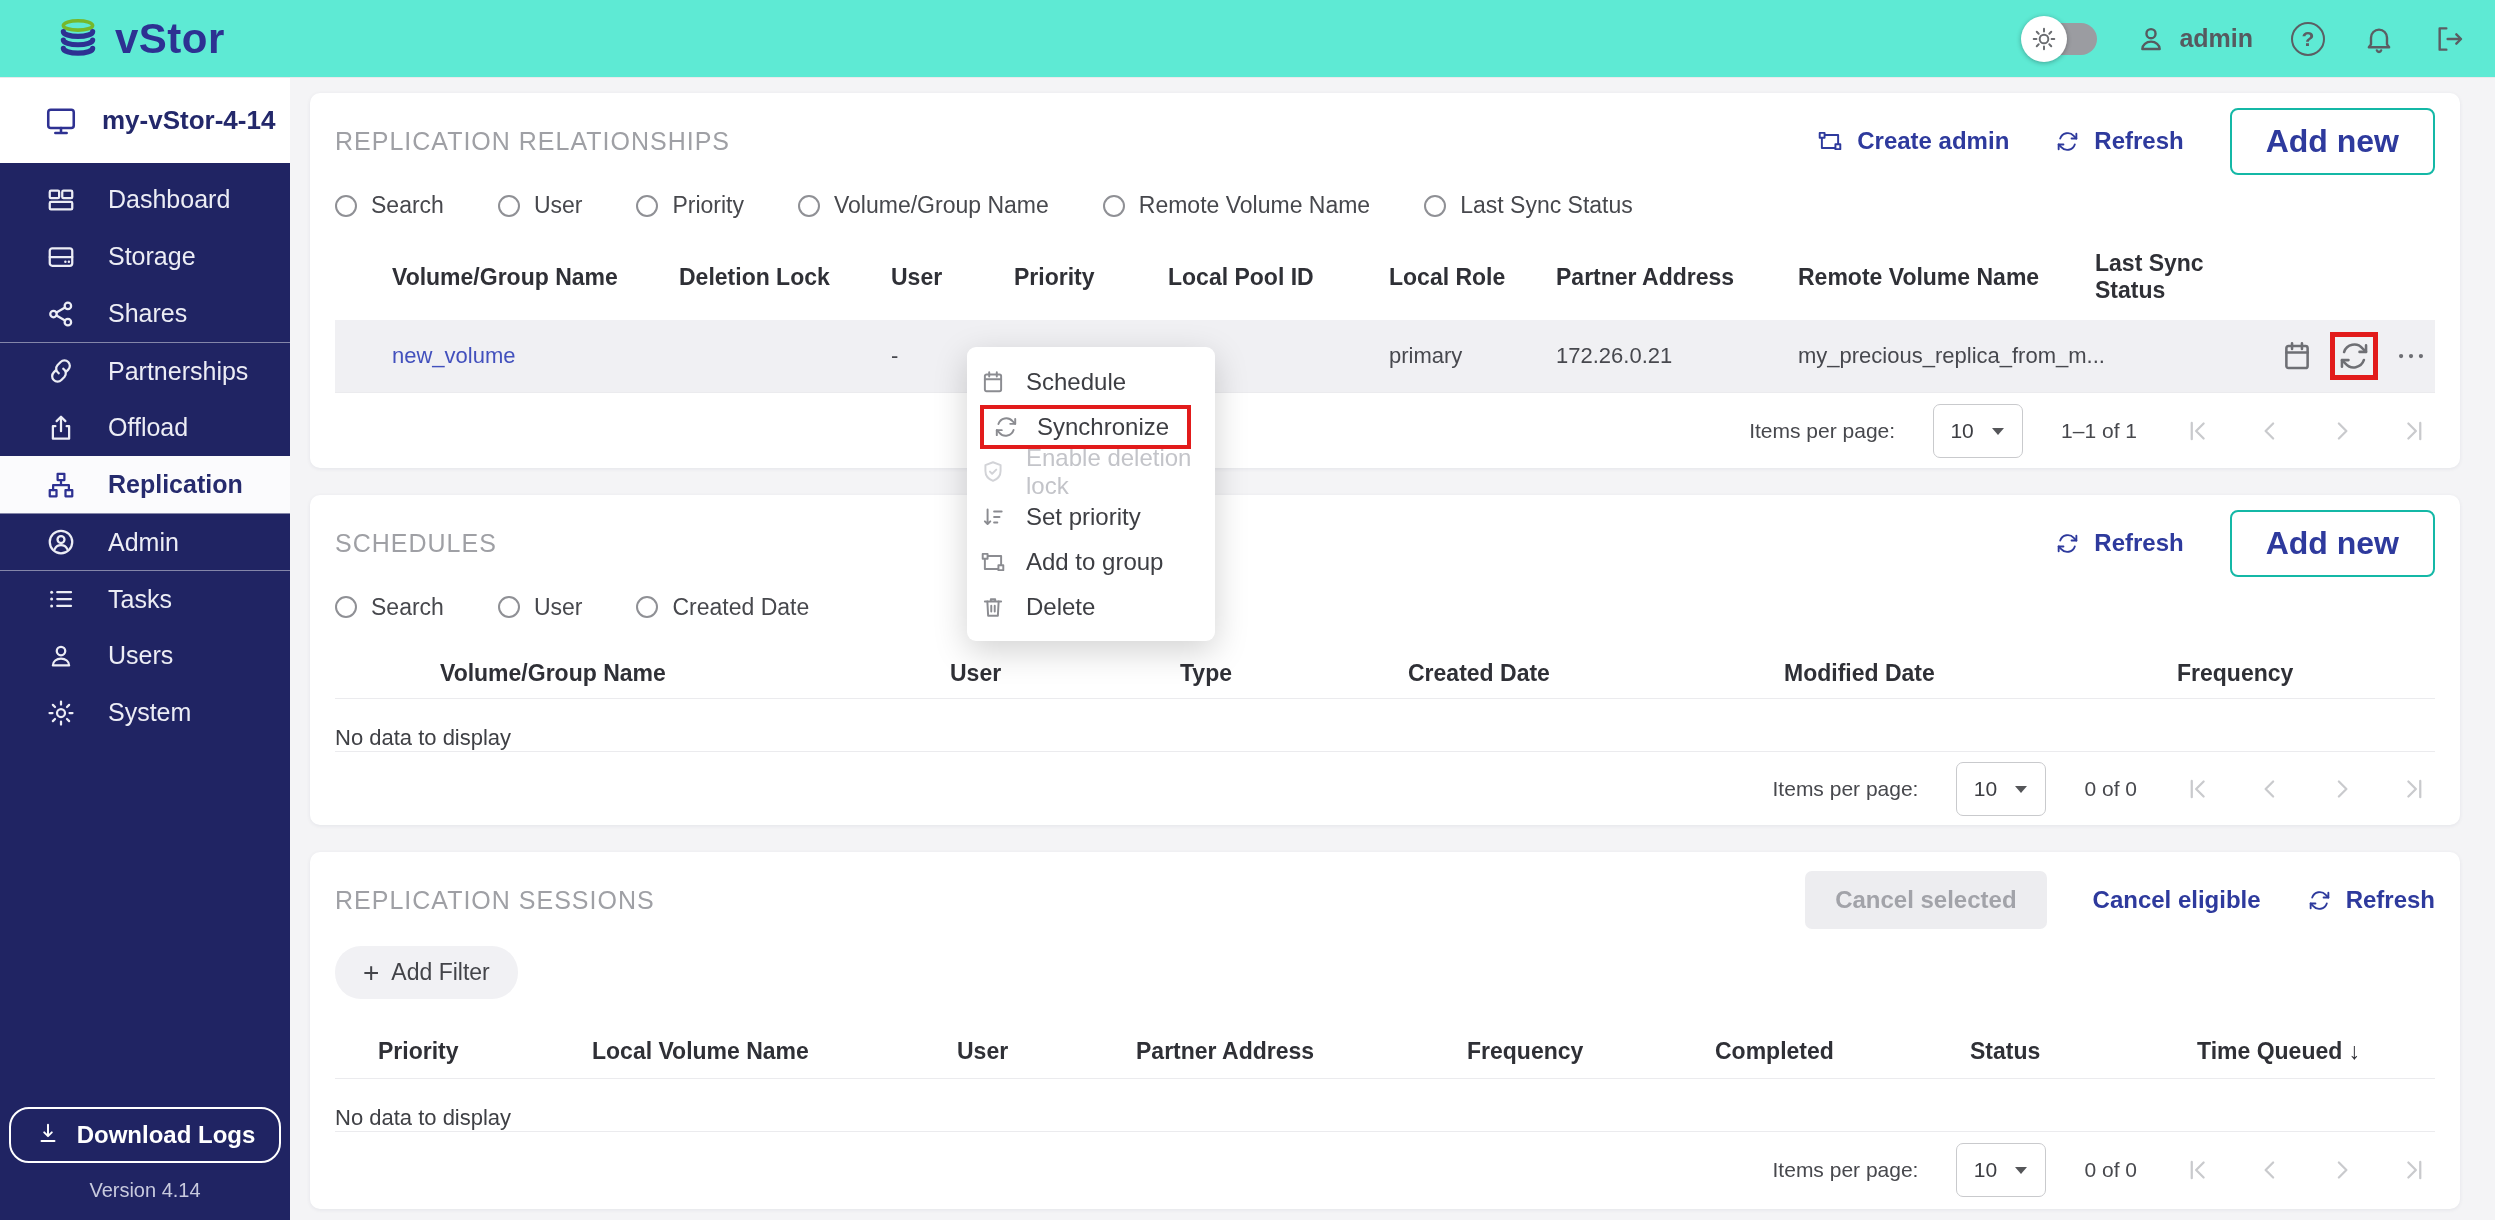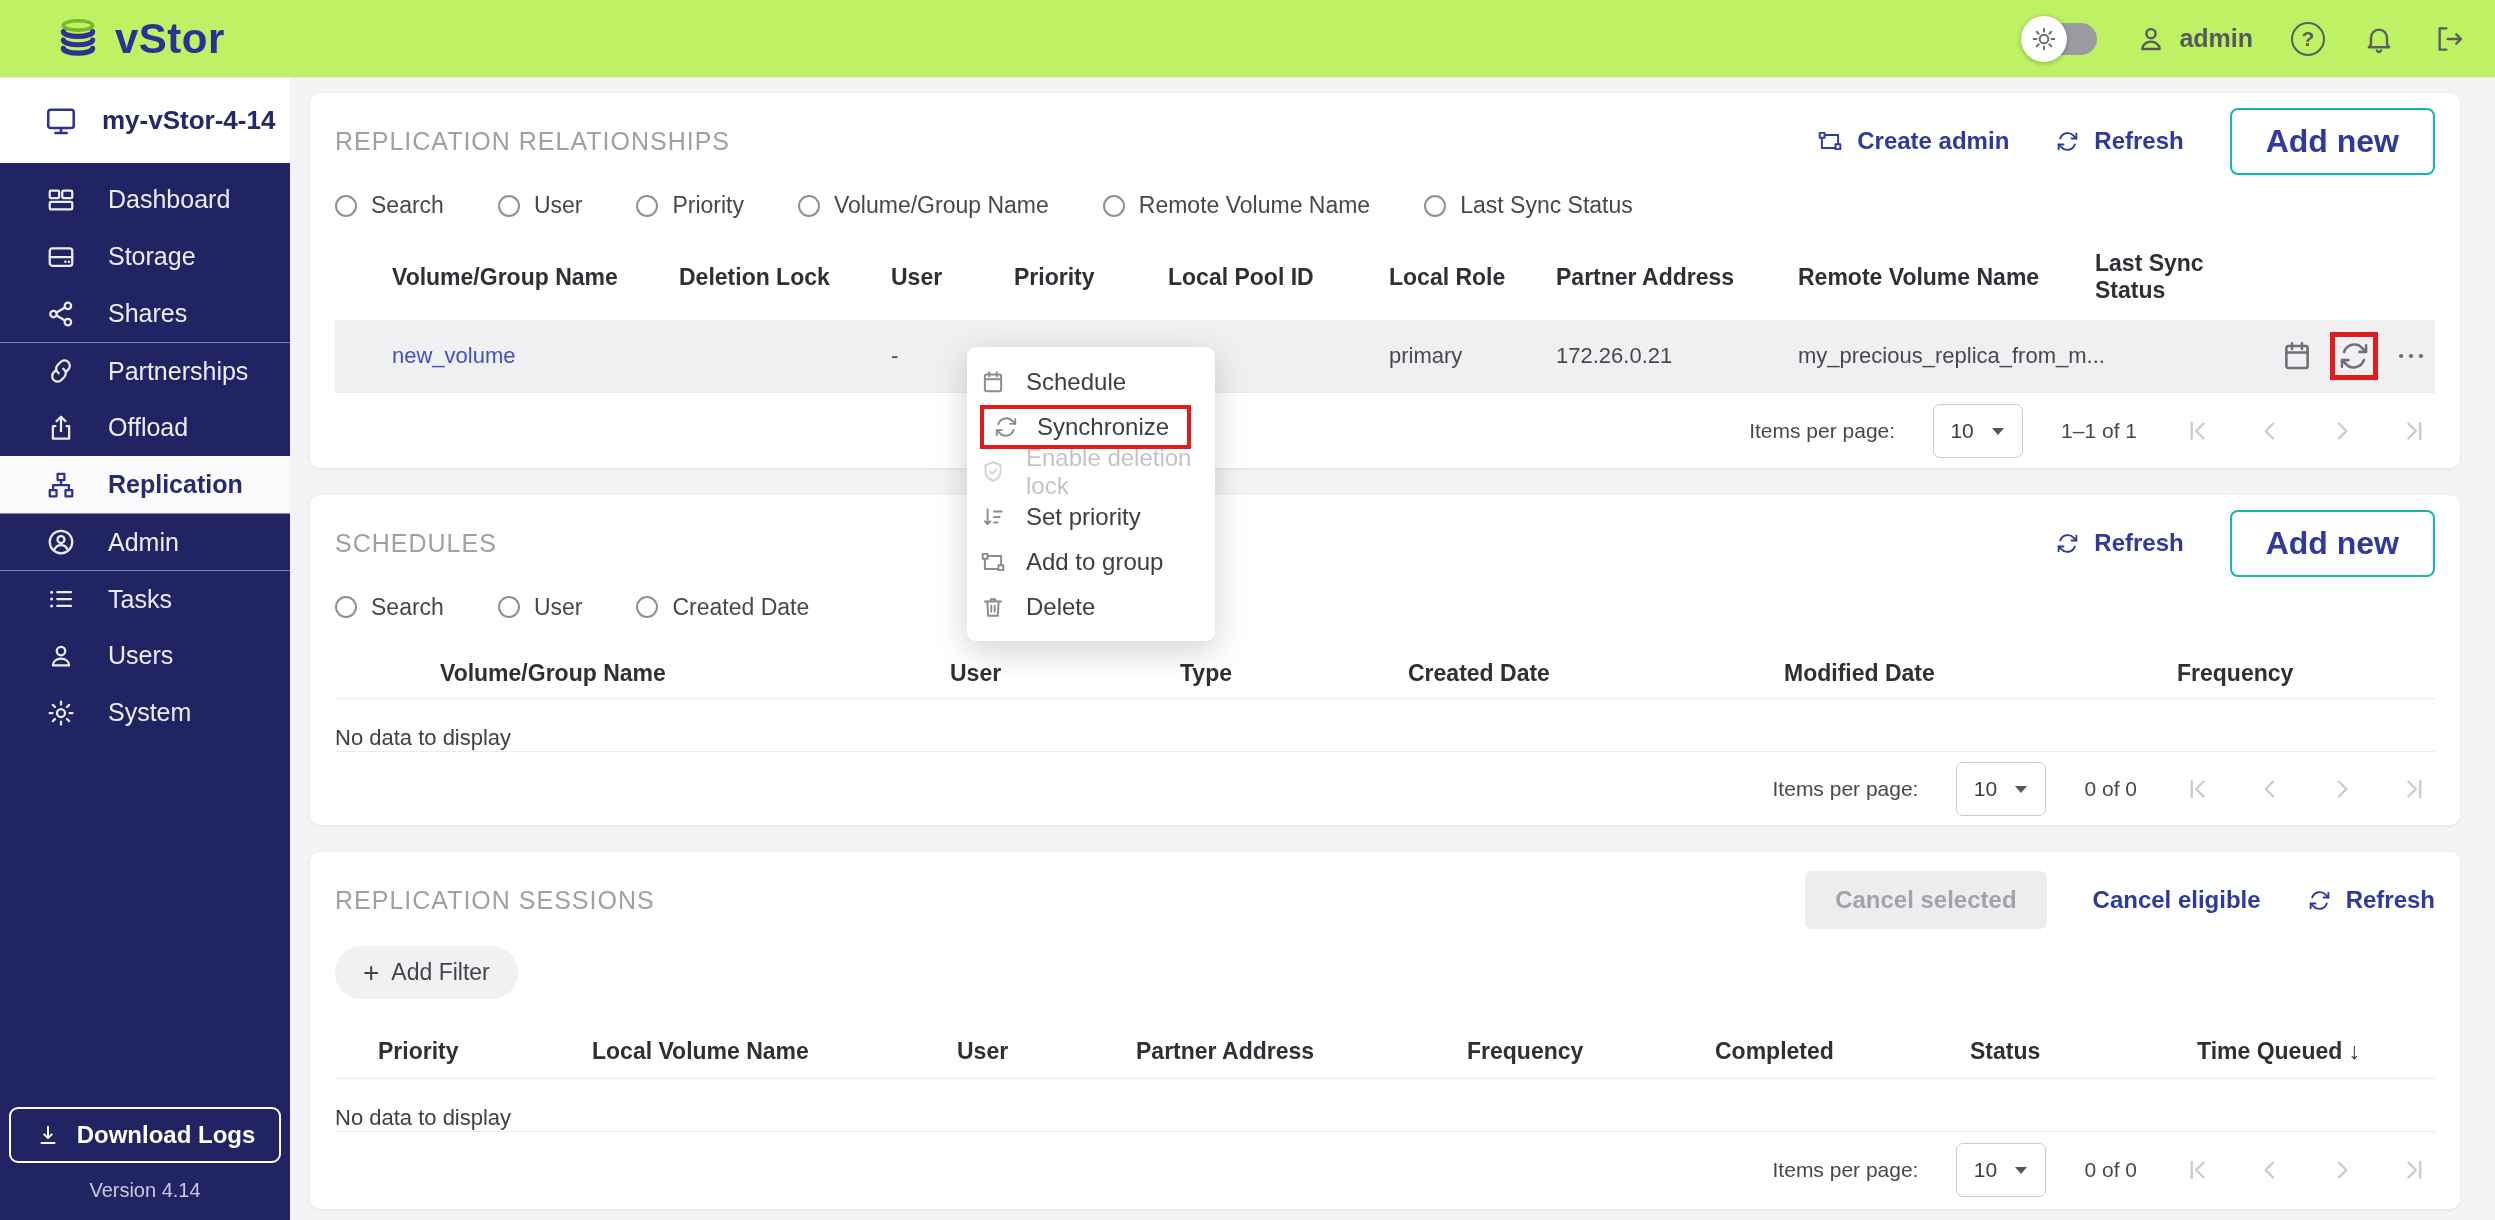--- a/index.html
+++ b/index.html
@@ -4,21 +4,21 @@
 <style>
   * { margin:0; padding:0; box-sizing:border-box; }
   html,body { width:2495px; height:1220px; }
   body { font-family:"Liberation Sans","DejaVu Sans",sans-serif; background:#f4f4f6; overflow:hidden; }
   .app { position:relative; width:2495px; height:1220px; }
 
   svg.ic { fill:none; stroke:currentColor; stroke-width:1.8; stroke-linecap:round; stroke-linejoin:round; display:block; }
   svg.ic .f { fill:currentColor; stroke:none; }
 
   
-  .topbar { position:absolute; top:0; left:0; width:2495px; height:78px; background:#bef264;
+  .topbar { position:absolute; top:0; left:0; width:2495px; height:78px; background:#5eead4;
             border-bottom:1px solid #e9e9ec; display:flex; align-items:center; justify-content:space-between;
             padding:0 30px 0 55px; z-index:5; }
   .brand { display:flex; align-items:center; gap:14px; }
   .brand-name { font-size:42px; font-weight:bold; color:#2d3192; letter-spacing:0.5px; }
   .top-right { display:flex; align-items:center; gap:38px; color:#5b5e63; }
   .toggle { width:68px; height:32px; border-radius:16px; background:#9b9ca1; position:relative; cursor:pointer; }
   .toggle .knob { position:absolute; left:-8px; top:-7px; width:46px; height:46px; border-radius:50%;
                   background:#ffffff; box-shadow:0 1px 5px rgba(0,0,0,.3); display:flex; align-items:center; justify-content:center; color:#6a6c70; }
   .user-chip { display:flex; align-items:center; gap:12px; font-size:25px; font-weight:bold; color:#565a5f; }
   .help-badge { width:34px; height:34px; border-radius:50%; border:2.5px solid #5b5e63; display:flex;
@@ -31,21 +31,21 @@
                 color:#23286b; font-size:26px; font-weight:bold; }
   .server-row svg { color:#2e3192; }
   .nav { margin-top:8px; }
   .nav-item { height:57px; display:flex; align-items:center; gap:32px; padding-left:46px;
               color:#ecedf5; font-size:25px; cursor:pointer; }
   .nav-item .nicon { width:30px; display:flex; }
   .nav-item.sep-top { border-top:1px solid rgba(255,255,255,.45); }
   .nav-item.active { background:#fbfbfd; color:#262b6e; font-weight:bold; }
   .nav-item.active .nicon { color:#2e3192; }
   .side-bottom { margin-top:auto; padding-bottom:18px; display:flex; flex-direction:column; align-items:center; }
-  .dl-btn { display:flex; align-items:flex-end; gap:16px; border:2px solid #ffffff; border-radius:9px;
+  .dl-btn { display:flex; align-items:flex-start; gap:16px; border:2px solid #ffffff; border-radius:20px;
             background:transparent; color:#ffffff; font-size:24px; font-weight:bold; font-family:inherit;
             padding:12px 24px; cursor:pointer; }
   .version { margin-top:16px; color:#c8cade; font-size:20px; }
 
   
   .main { position:absolute; top:78px; left:290px; width:2205px; height:1142px; padding:15px 35px 10px 20px; }
   .card { background:#ffffff; border-radius:10px; box-shadow:0 1px 4px rgba(20,24,70,.07);
           padding:0 25px; display:flex; flex-direction:column; margin-bottom:27px; }
   .card-1 { height:375px; } .card-2 { height:330px; } .card-3 { height:357px; }
   .card-head { margin-top:26px; display:flex; align-items:center; justify-content:space-between; height:44px; }

